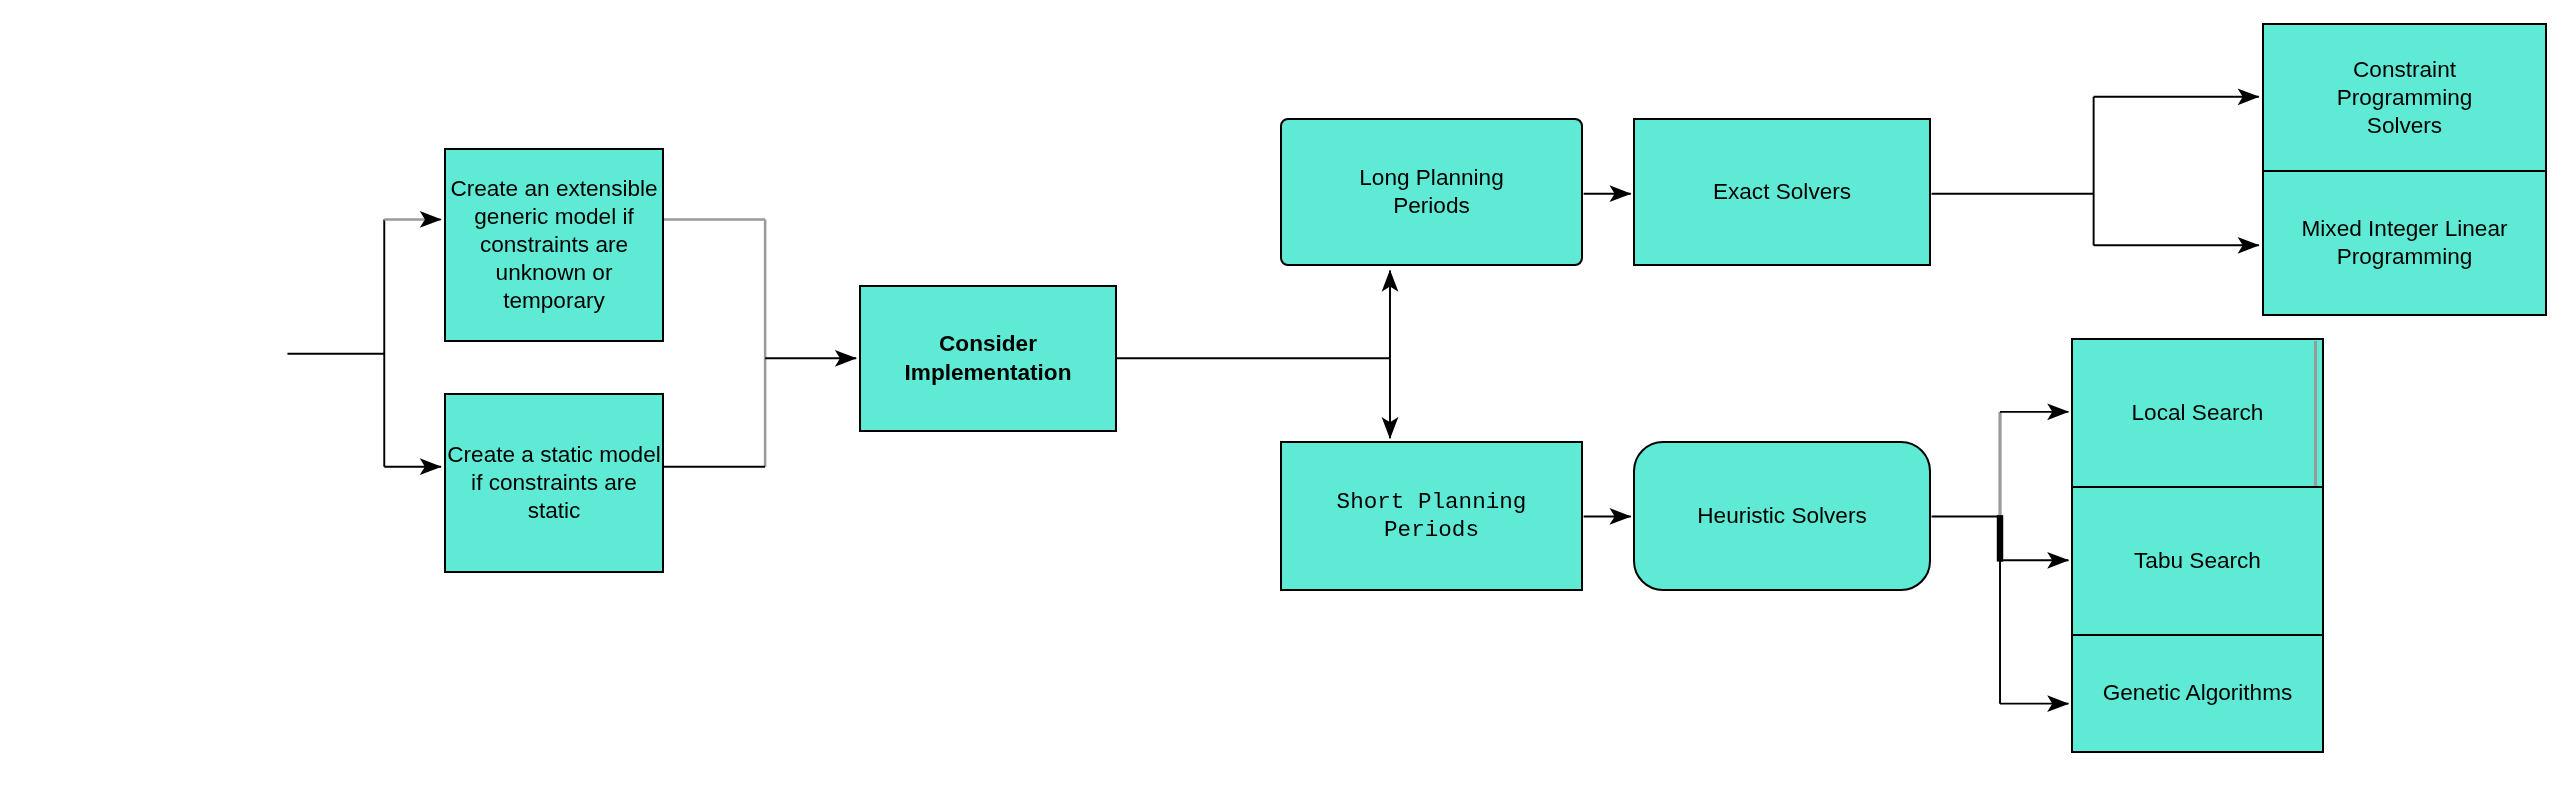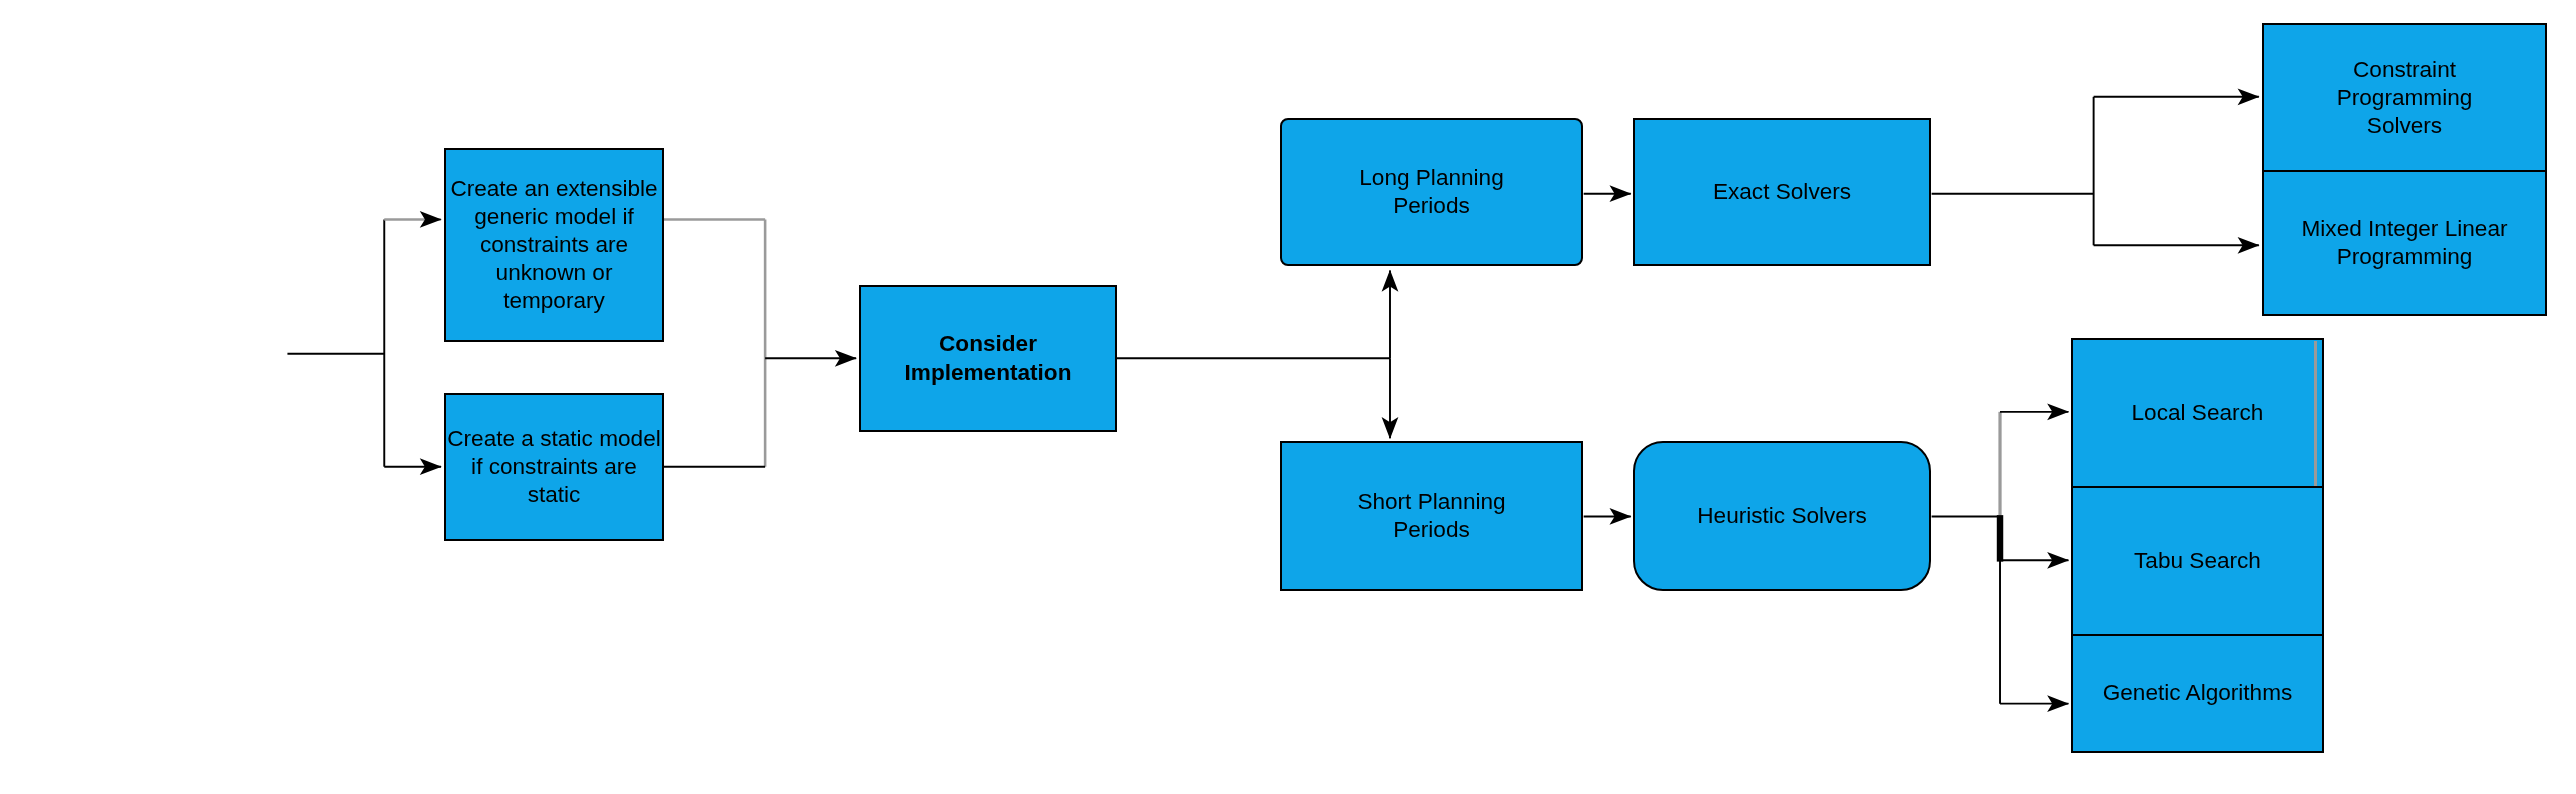--- a/index.html
+++ b/index.html
@@ -13,21 +13,21 @@
   }
   svg.wires {
     position: absolute;
     left: 0; top: 0;
     z-index: 1;
   }
   .node {
     position: absolute;
     box-sizing: border-box;
     border: 2.6px solid #000000;
-    background: #0ea5e9;
+    background: #5eead4;
     color: #000000;
     display: flex;
     align-items: center;
     justify-content: center;
     text-align: center;
     font-size: 22.6px;
     line-height: 1.24;
     white-space: pre-line;
     z-index: 2;
   }
@@ -85,33 +85,33 @@
     <path d="M3098,1090 H3204" stroke="#000000" stroke-width="3" fill="none" marker-end="url(#arr)"></path>
   </svg>
 
 
   <div class="node" style="left:444px; top:124px; width:220px; height:194px;margin-top:24px;">Create an extensible
 generic model if
 constraints are
 unknown or
 temporary</div>
 
-  <div class="node" style="left:444px; top:393px; width:220px; height:148px;">Create a static model
+  <div class="node" style="left:444px; top:393px; width:220px; height:180px;">Create a static model
 if constraints are
 static</div>
 
   <div class="node" style="left:859px; top:285px; width:258px; height:147px;font-weight:bold;">Consider
 Implementation</div>
 
   <div class="node" style="left:1280px; top:118px; width:303px; height:148px;border-radius:8px;">Long Planning
 Periods</div>
 
   <div class="node" style="left:1633px; top:118px; width:298px; height:148px;">Exact Solvers</div>
 
-  <div class="node" style="left:1280px; top:441px; width:303px; height:150px;">Short Planning
+  <div class="node" style="left:1280px; top:441px; width:303px; height:150px;font-family:Liberation Mono, monospace;">Short Planning
 Periods</div>
 
   <div class="node" style="left:1633px; top:441px; width:298px; height:150px;border-radius:30px;">Heuristic Solvers</div>
 
   <div class="node" style="left:2262px; top:23px; width:285px; height:150px;">Constraint
 Programming
 Solvers</div>
 
   <div class="node" style="left:2262px; top:170px; width:285px; height:146px;">Mixed Integer Linear
 Programming</div>

